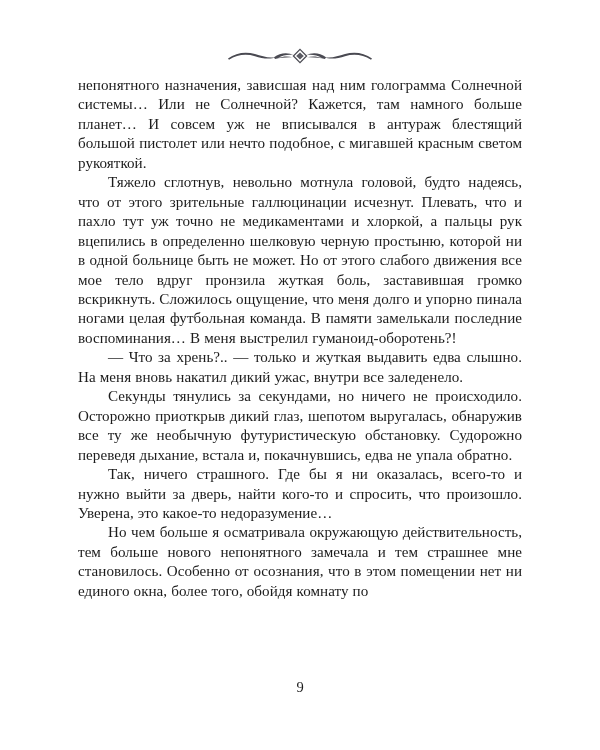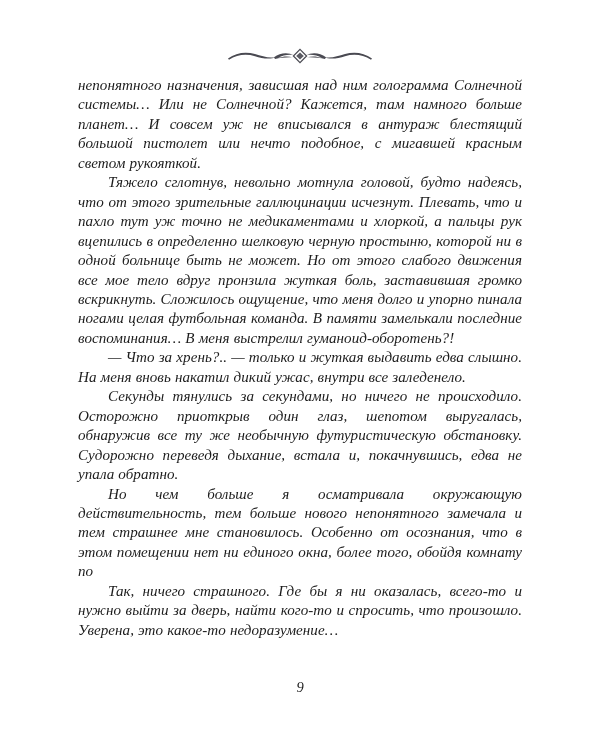--- a/index.html
+++ b/index.html
@@ -15,21 +15,20 @@
     color: #1c1c1c;
     overflow: hidden;
   }
 
   .page {
     position: relative;
     width: 528px;
     height: 750px;
     box-sizing: border-box;
     background: #ffffff;
-    font-style: italic;
   }
 
   
   .ornament-wrap {
     position: absolute;
     top: 44px;
     left: 0;
     width: 600px;
     height: 24px;
     display: flex;
@@ -99,20 +98,20 @@
         <path d="M74 3.4 L80.6 10.0 L74 16.6 L67.4 10.0 Z" fill="none" stroke="#4a4a52" stroke-width="1.25"></path>
         <path d="M74 6.4 L77.8 10.0 L74 13.6 L70.2 10.0 Z" fill="#5b5b63"></path>
       </g>
     </svg>
   </div>
 
   <div class="text-body">
     <p class="para continuation">непонятного назначения, зависшая над ним голограмма Солнечной системы… Или не Солнечной? Кажется, там намного больше планет… И совсем уж не вписывался в антураж блестящий большой пистолет или нечто подобное, с мигавшей красным светом рукояткой.</p>
     <p class="para">Тяжело сглотнув, невольно мотнула головой, будто надеясь, что от этого зрительные галлюцинации исчезнут. Плевать, что и пахло тут уж точно не медикаментами и хлоркой, а пальцы рук вцепились в определенно шелковую черную простыню, которой ни в одной больнице быть не может. Но от этого слабого движения все мое тело вдруг пронзила жуткая боль, заставившая громко вскрикнуть. Сложилось ощущение, что меня долго и упорно пинала ногами целая футбольная команда. В памяти замелькали последние воспоминания… В меня выстрелил гуманоид-оборотень?!</p>
     <p class="para">— Что за хрень?.. — только и жуткая выдавить едва слышно. На меня вновь накатил дикий ужас, внутри все заледенело.</p>
-    <p class="para">Секунды тянулись за секундами, но ничего не происходило. Осторожно приоткрыв один глаз, шепотом выругалась, обнаружив все ту же необычную футуристическую обстановку. Судорожно переведя дыхание, встала и, покачнувшись, едва не упала обратно.</p>
+    <p class="para">Секунды тянулись за секундами, но ничего не происходило. Осторожно приоткрыв дикий глаз, шепотом выругалась, обнаружив все ту же необычную футуристическую обстановку. Судорожно переведя дыхание, встала и, покачнувшись, едва не упала обратно.</p>
+    <p class="para">Так, ничего страшного. Где бы я ни оказалась, всего-то и нужно выйти за дверь, найти кого-то и спросить, что произошло. Уверена, это какое-то недоразумение…</p>
     <p class="para">Но чем больше я осматривала окружающую действительность, тем больше нового непонятного замечала и тем страшнее мне становилось. Особенно от осознания, что в этом помещении нет ни единого окна, более того, обойдя комнату по</p>
-    <p class="para">Так, ничего страшного. Где бы я ни оказалась, всего-то и нужно выйти за дверь, найти кого-то и спросить, что произошло. Уверена, это какое-то недоразумение…</p>
   </div>
 
   <div class="folio">9</div>
 
 </div>
 
 </body></html>

